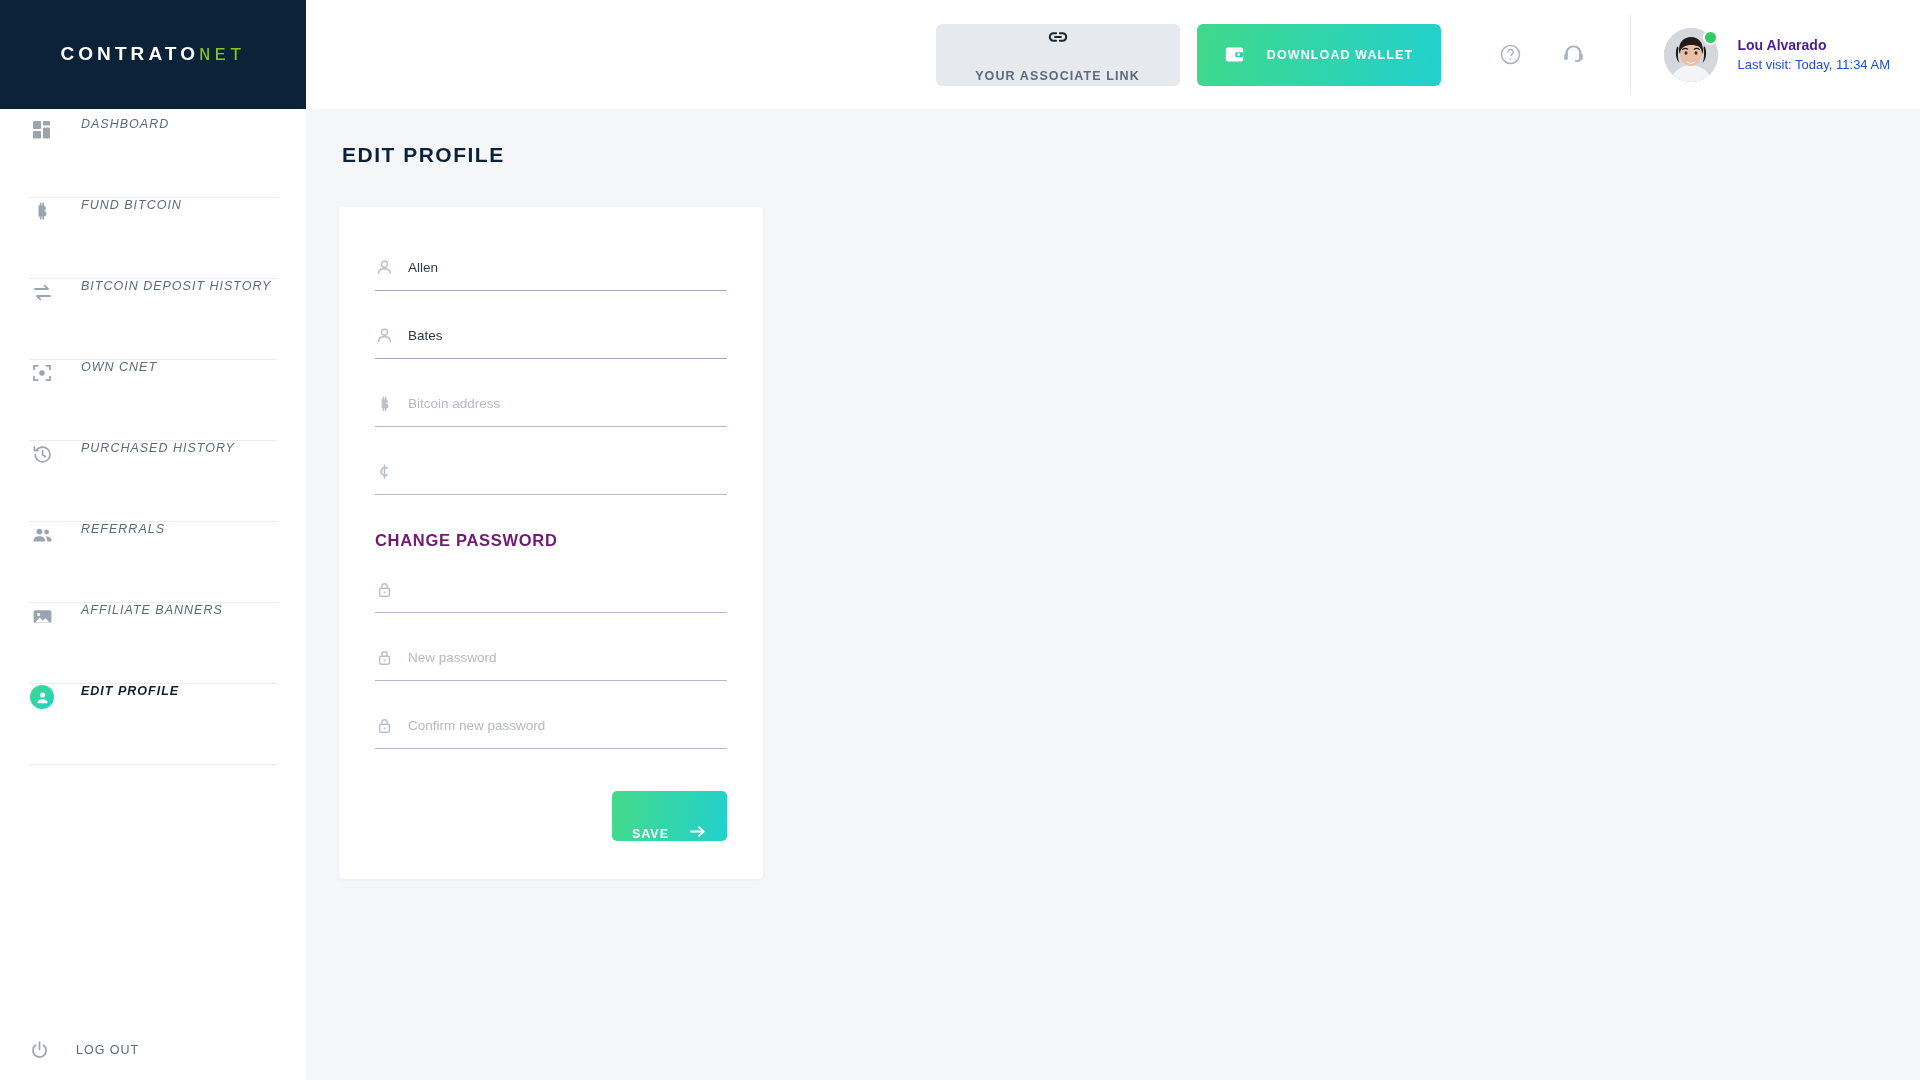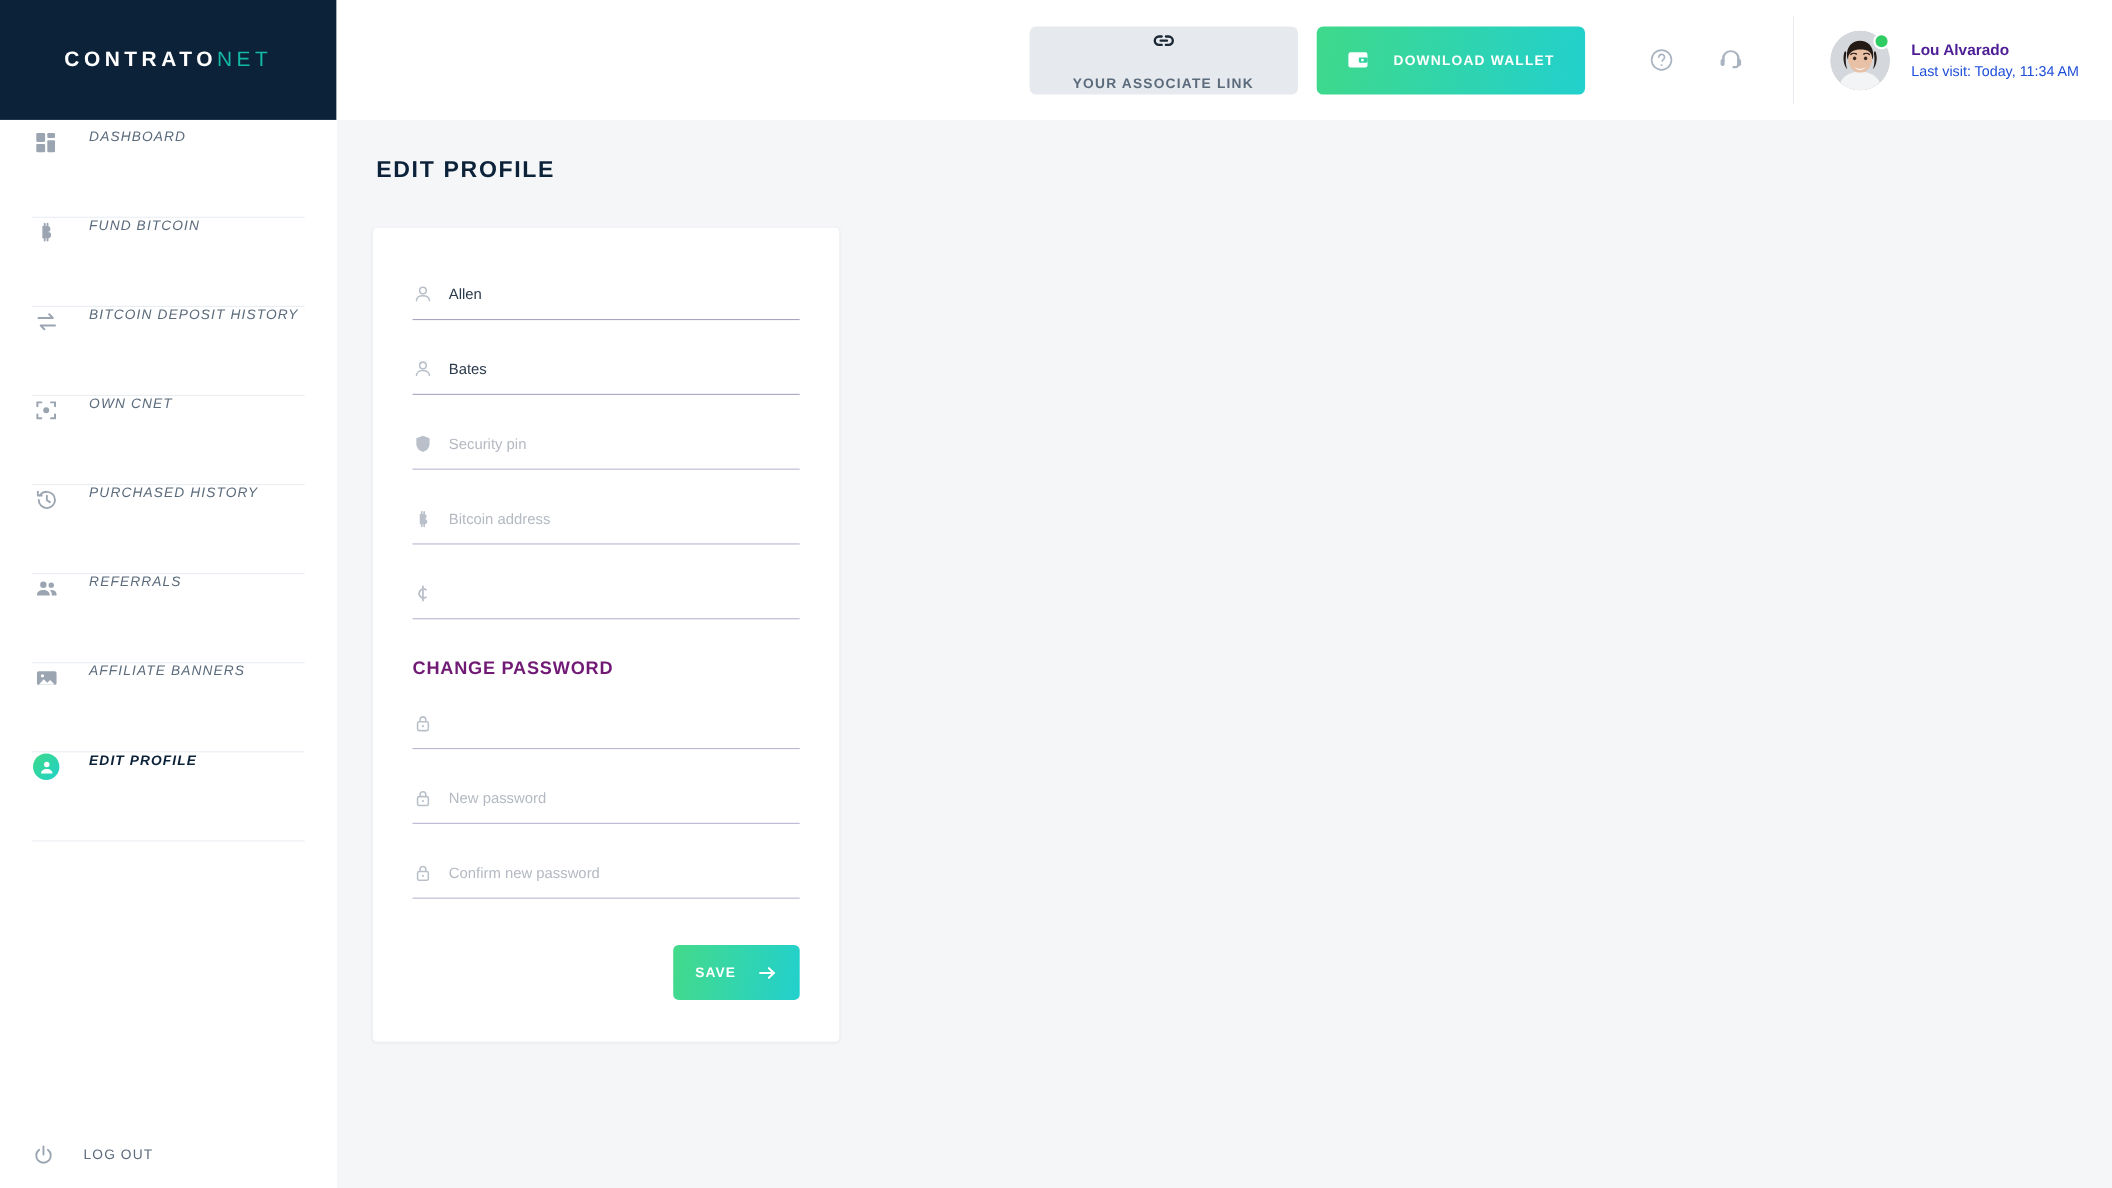--- a/index.html
+++ b/index.html
@@ -23,21 +23,21 @@
   .logo-box {
     height: 109px; width: 306px;
     background: #0b2239;
     display: flex; align-items: center; justify-content: center;
   }
   .logo-text {
     font-size: 19px; letter-spacing: 4.1px; color: #ffffff;
     white-space: nowrap;
   }
   .logo-text .thick { font-weight: bold; }
-  .logo-text .thin  { font-weight: 300; color: #14b8a6; }
+  .logo-text .thin  { font-weight: 300; color: #84cc16; font-family: Liberation Mono, monospace; }
 
   .nav { padding: 0; margin-top: 8px; flex: 1 1 auto; }
   .nav-item {
     display: flex; align-items: flex-start;
     height: 80px;
     padding-left: 29px;
     position: relative;
     cursor: pointer;
     font-style: italic;
   }
@@ -192,21 +192,21 @@
     font-size: 16.5px; font-weight: bold; letter-spacing: 0.7px;
     color: #701a75; text-transform: uppercase;
     margin-top: 36px; margin-bottom: 22px;
   }
 
   .save-row { display: flex; justify-content: flex-end; margin-top: 42px; }
   .btn-save {
     width: 115px; height: 50px;
     background: linear-gradient(100deg, #44da8a 0%, #22d0cd 100%);
     border: none; border-radius: 5px;
-    display: flex; align-items: center; justify-content: center;
+    display: flex; align-items: flex-end; justify-content: center;
     gap: 19px; cursor: pointer;
   }
   .btn-save .lbl {
     color: #ffffff; font-size: 12.5px; font-weight: bold; letter-spacing: 1.0px;
     text-transform: uppercase;
   }
   .btn-save .ico { color: #ffffff; display: flex; }
 
   svg { display: block; }
 </style>
@@ -436,31 +436,20 @@
               <svg width="17" height="17" viewBox="0 0 17 17" fill="none" stroke="currentColor" stroke-width="1.4">
                 <circle cx="8.5" cy="5.2" r="3"></circle>
                 <path d="M2.6 14.4c0-3 2.7-4.6 5.9-4.6s5.9 1.6 5.9 4.6" stroke-linecap="round"></path>
               </svg>
             </span>
             <input type="text" value="Bates" placeholder="Last name" style="">
           </div>
           <div class="underline"></div>
         </div>
 
-        <div class="field">
-          <div class="field-row">
-            <span class="field-icon">
-              <svg width="17" height="17" viewBox="0 0 17 17" fill="currentColor">
-                <path d="M8.5 1.2l6 2.3v5c0 3.7-2.5 6.4-6 7.3-3.5-.9-6-3.6-6-7.3v-5z"></path>
-              </svg>
-            </span>
-            <input type="text" value="" placeholder="Security pin" style="">
-          </div>
-          <div class="underline"></div>
-        </div>
 
         <div class="field">
           <div class="field-row">
             <span class="field-icon">
               <svg width="17" height="17" viewBox="0 0 17 17" fill="none" stroke="currentColor" stroke-width="1.5">
                 <path d="M5.6 4.2h3.9a2.3 2.3 0 010 4.6H5.6V4.2z" fill="currentColor" stroke="none"></path>
                 <path d="M5.6 8.8h4.4a2.4 2.4 0 010 4.8H5.6V8.8z" fill="currentColor" stroke="none"></path>
                 <path d="M7.4 2.2v2M9.6 2.2v2M7.4 13.6v2M9.6 13.6v2" stroke-linecap="round"></path>
               </svg>
             </span>

